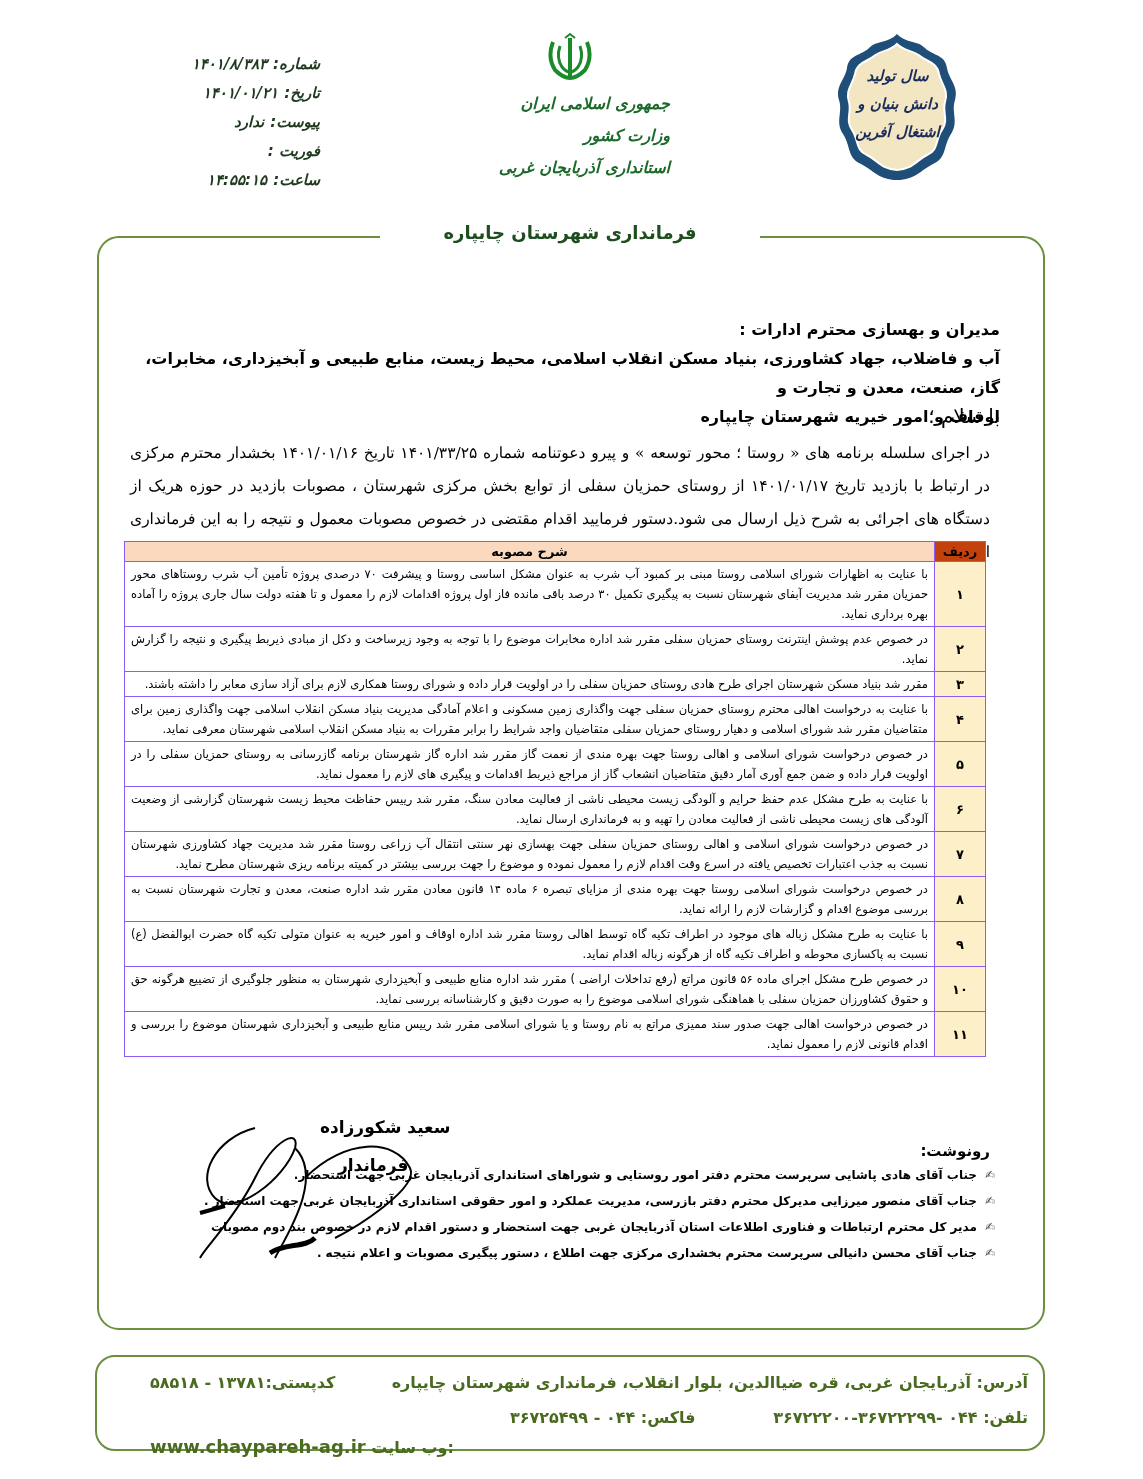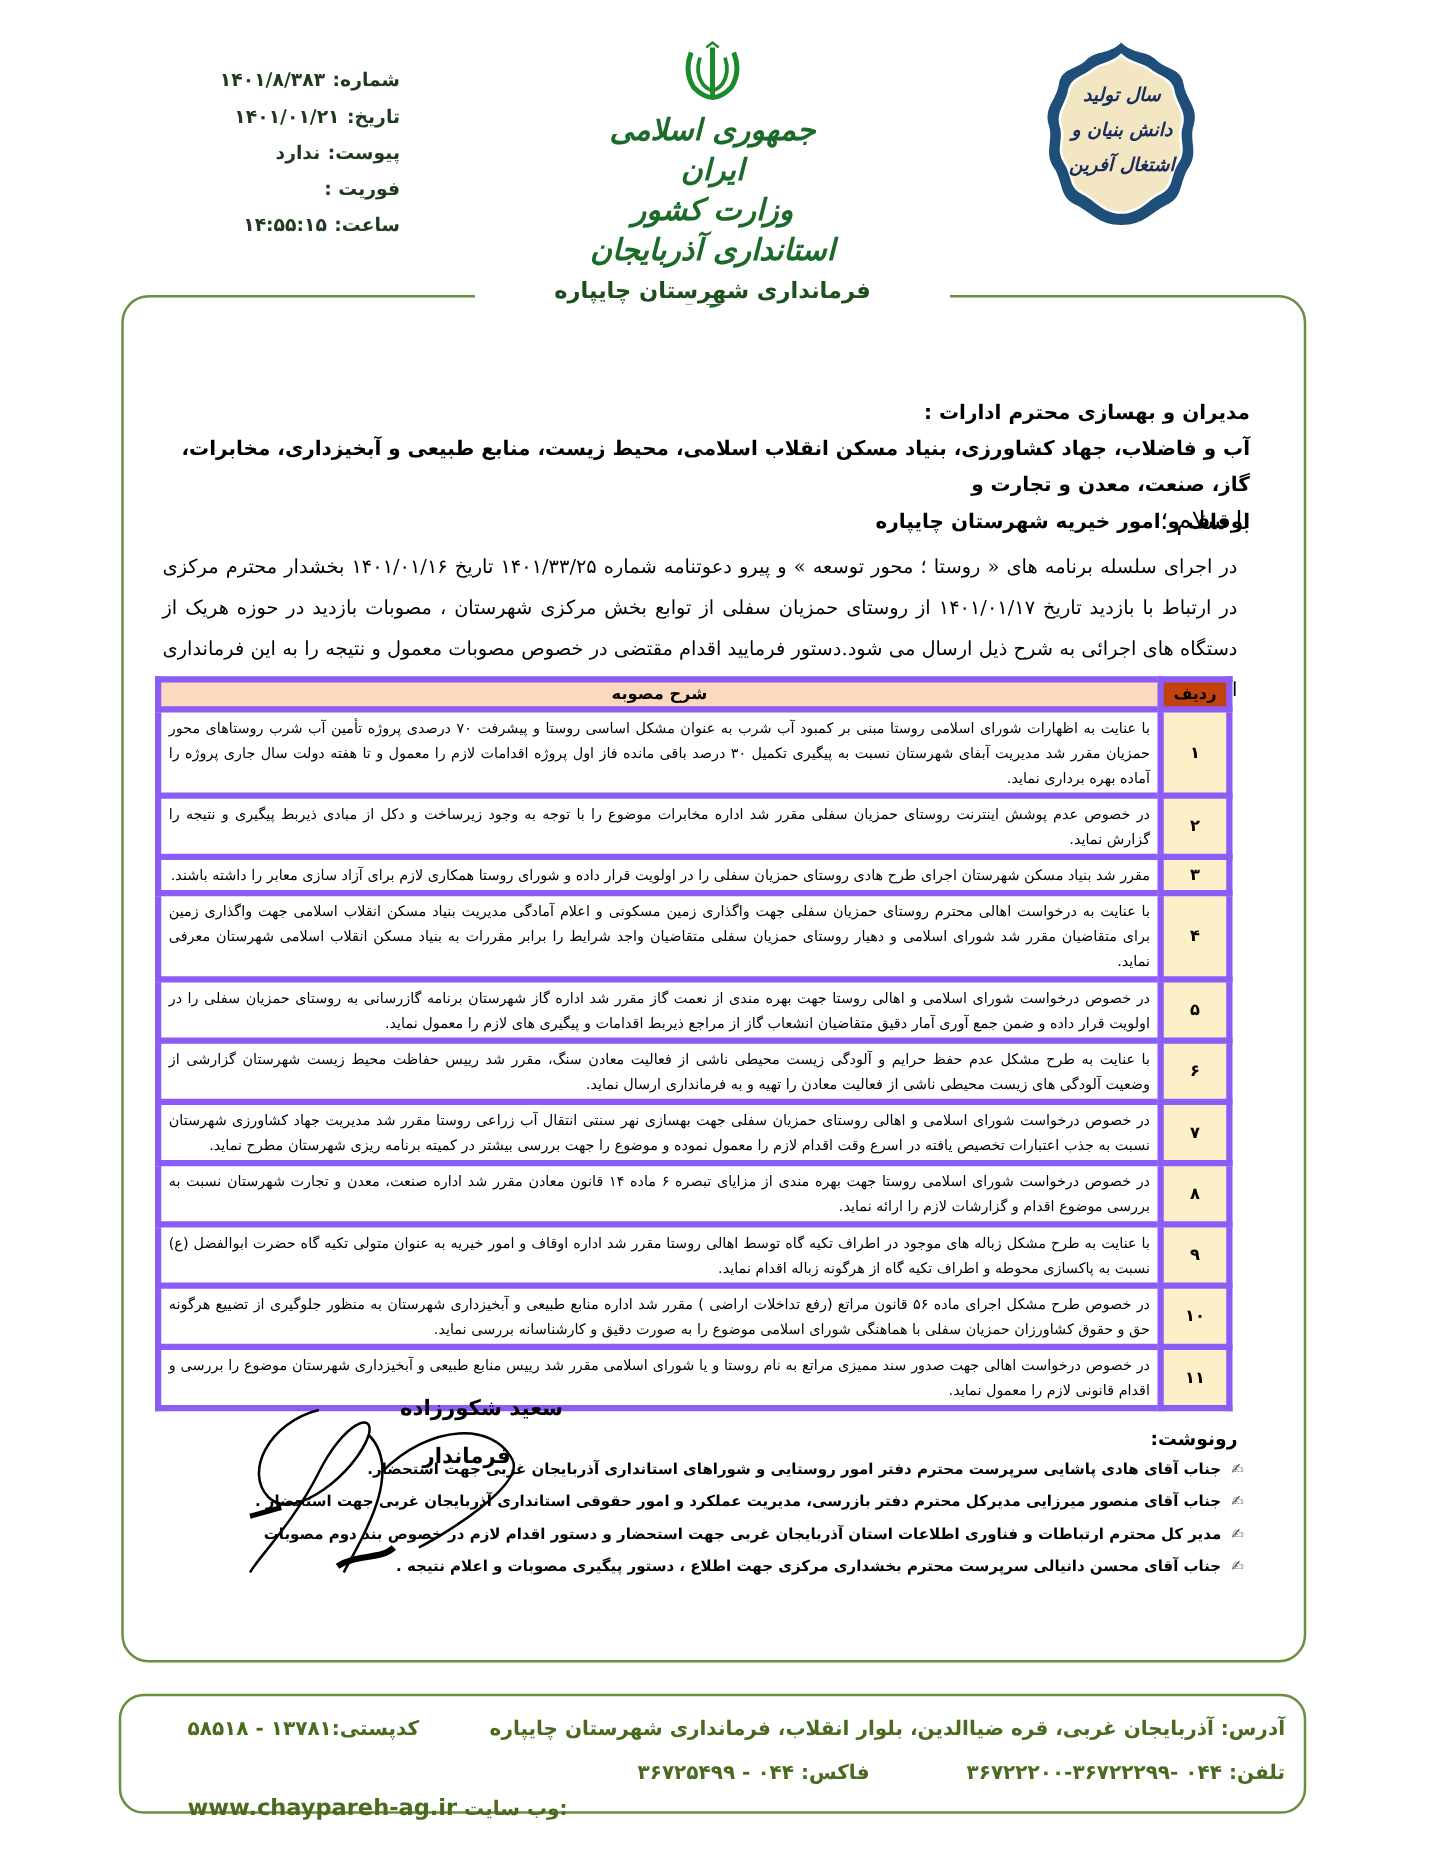--- a/index.html
+++ b/index.html
@@ -1,43 +1,43 @@
 <!DOCTYPE html>
 <html><head>
 <meta charset="utf-8">
 <style>
   html, body { margin:0; padding:0; background:#ffffff; }
   body { width:1143px; height:1479px; position:relative; overflow:hidden; font-family:"DejaVu Sans", sans-serif; color:#000; }
 
   
   .meta { position:absolute; left:170px; top:55px; width:150px; direction:rtl; font-family:"DejaVu Sans", sans-serif; font-weight:bold; color:#1f3a1f; font-size:15px; }
-  .meta .row { height:29px; white-space:nowrap; }
+  .meta .row { height:29px; white-space:nowrap;font-style:italic; }
   .meta .lbl { margin-left:6px; }
 
   
   .emblem { position:absolute; left:545px; top:32px; width:50px; height:50px; }
   .ministry { position:absolute; left:470px; top:88px; width:200px; text-align:center; direction:rtl; font-family:"DejaVu Serif", serif; color:#1b6a2a; font-style:italic; }
-  .ministry div { font-size:24px; line-height:32px; font-weight:bold; }
+  .ministry div { font-size:16px; line-height:32px; font-weight:bold;text-align:right; }
 
   
   .badge { position:absolute; left:835px; top:32px; width:125px; height:150px; }
   .badge-text { position:absolute; left:835px; top:62px; width:125px; text-align:center; direction:rtl; font-family:"DejaVu Serif", serif; font-style:italic; font-weight:bold; color:#1a2c5c; font-size:15px; line-height:28px; }
 
   
   .frame { position:absolute; left:97px; top:236px; width:944px; height:1090px; border:2px solid #6b8e3f; border-radius:22px; }
   .frame-title { position:absolute; left:380px; top:222px; width:380px; text-align:center; background:#fff; direction:rtl; color:#1e4d1e; font-weight:bold; font-size:18px; font-family:"DejaVu Sans", sans-serif; }
   .frame-title span { background:#fff; padding:0 8px; }
 
   .addressees { position:absolute; left:130px; top:315px; width:870px; direction:rtl; font-weight:bold; font-size:16px; line-height:29px; }
   .greet { position:absolute; left:130px; top:404px; width:870px; direction:rtl; font-size:20px; }
   .body-text { position:absolute; left:130px; top:437px; width:860px; direction:rtl; font-family:"DejaVu Serif", serif; font-size:15.5px; line-height:33px; text-align:justify; }
 
   
   table.resolutions { position:absolute; left:124px; top:541px; width:862px; border-collapse:collapse; direction:rtl; font-size:11.5px; }
-  table.resolutions th, table.resolutions td { border:5px solid #8b5cf6; padding:2px 6px; }
+  table.resolutions th, table.resolutions td { border:1px solid #8b5cf6; padding:2px 6px; }
   th.col-num { background:#c2410c; width:38px; font-size:13px; }
   th.col-desc { background:#fbd9bf; font-size:13px; }
   td.num { background:#fdf0c8; text-align:center; font-weight:bold; font-size:13px; width:38px; }
   td.desc { text-align:justify; line-height:20px; }
 
   
   .sig-name { position:absolute; left:320px; top:1117px; direction:rtl; font-weight:bold; font-size:17px; }
   .sig-title { position:absolute; left:338px; top:1155px; direction:rtl; font-weight:bold; font-size:17px; }
   .sig-scribble { position:absolute; left:195px; top:1118px; width:240px; height:150px; }
 

